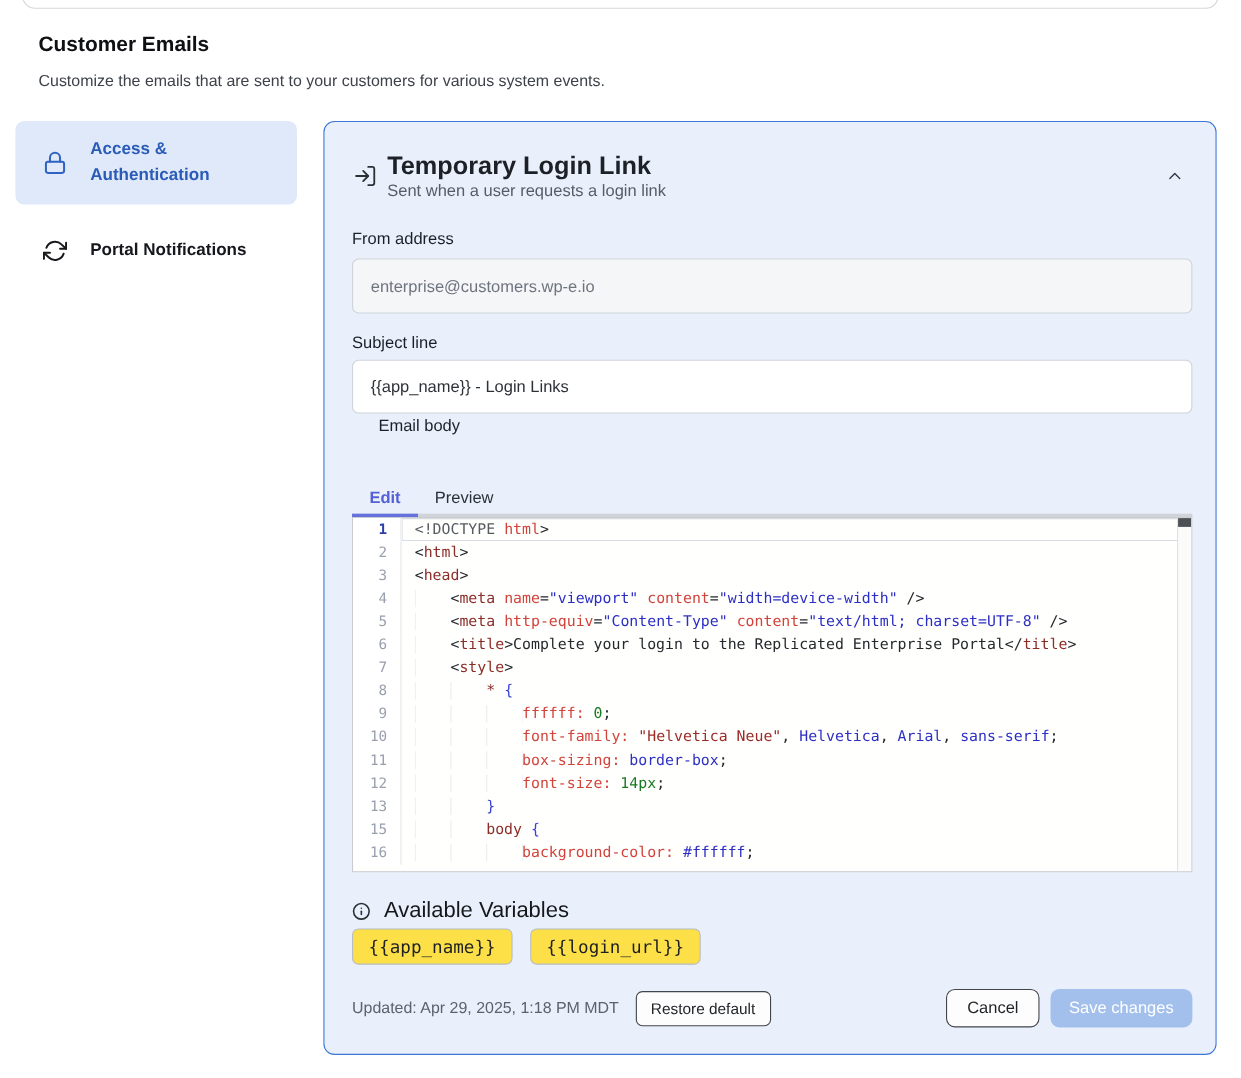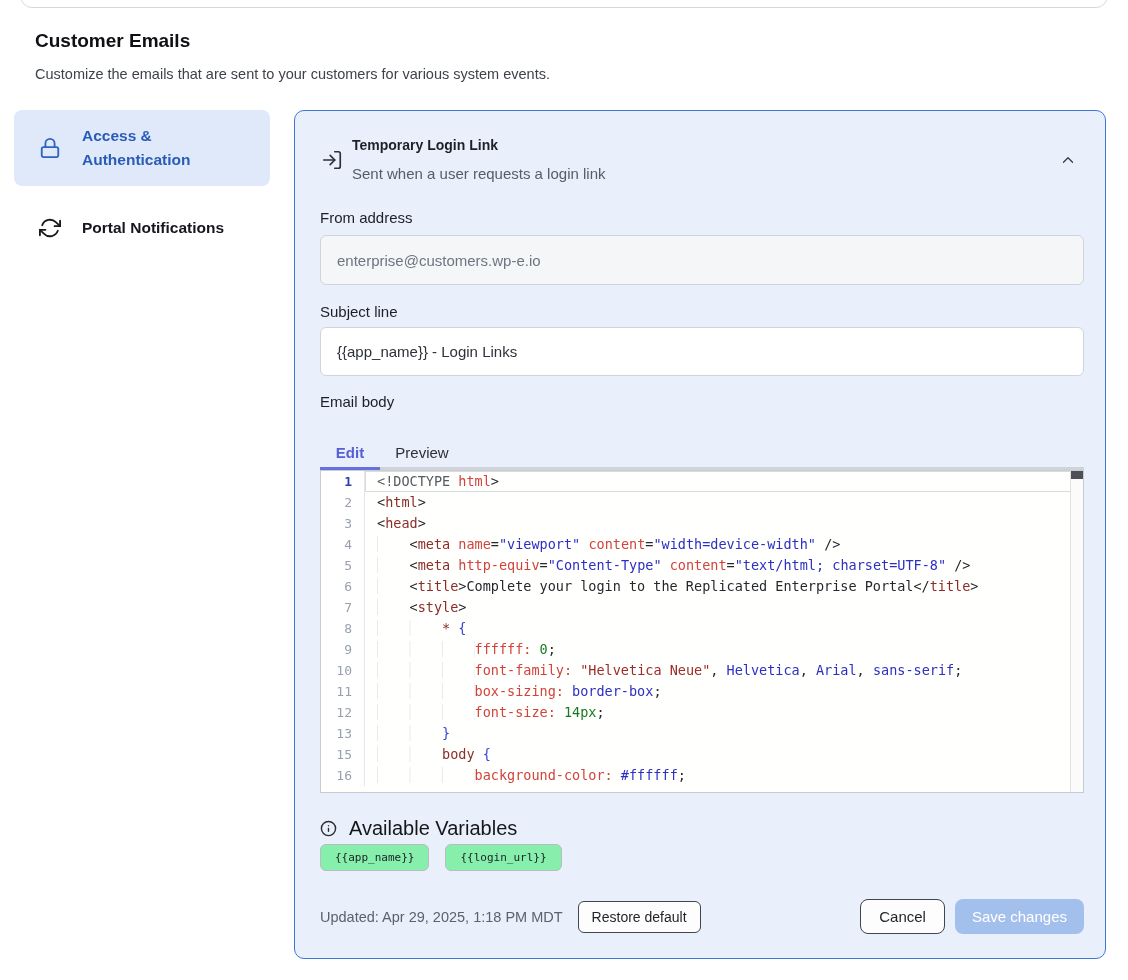--- a/index.html
+++ b/index.html
@@ -28,21 +28,21 @@
   .side-item.active{ background:#dfe9f9; }
   .side-item .sicon{ display:flex; width:24px; flex:0 0 24px; align-items:center; justify-content:center; }
   .side-label{ font-size:15.5px; font-weight:600; line-height:24px; color:#15171c; max-width:152px; }
   .side-item.active .side-label{ color:#2a5cb7; }
   
   .panel{
     position:absolute; left:294px; top:110px; width:812px; height:849px;
     background:#e9f0fb; border:1px solid #3d78d6; border-radius:10px;
   }
   .hdr-icon{ position:absolute; left:26px; top:38px; width:22px; height:22px; }
-  .panel-title{ position:absolute; left:57px; top:26px; font-size:14px; font-weight:700; color:#1d2127; }
+  .panel-title{ position:absolute; left:57px; top:26px; font-size:23px; font-weight:700; color:#1d2127; }
   .panel-subtitle{ position:absolute; left:57px; top:54px; font-size:15px; color:#565d68; }
   .collapse-btn{ position:absolute; right:24px; top:36px; width:26px; height:26px; display:flex;
     align-items:center; justify-content:center; cursor:pointer; background:none; border:none; }
   .field-label{ position:absolute; left:25px; font-size:15px; color:#1b1f27; }
   .t-input{
     position:absolute; left:25px; width:764px; height:50px; border:1px solid #cfd3da; border-radius:6px;
     font-family:"Liberation Sans", sans-serif; font-size:15px; padding:0 16px; outline:none;
   }
   .t-input.disabled{ background:#f5f6f8; color:#6e7480; }
   .t-input.normal{ background:#fff; color:#2d3138; }
@@ -74,22 +74,22 @@
   .vscroll{
     position:absolute; right:0; top:0; width:13px; height:100%;
     background:#fbfbfb; border-left:1px solid #e2e2e4;
   }
   .vscroll .thumb{ width:12px; height:8px; background:#4d5156; }
   
   .vars-row{ position:absolute; left:25px; top:706px; display:flex; align-items:center; gap:12px; }
   .vars-label{ font-size:20px; color:#15171b; }
   .chips{ position:absolute; left:25px; top:733px; display:flex; gap:16px; }
   .chip{
-    background:#86efac; border:1px solid #b8bcc3; border-radius:6px; padding:6px 14px;
-    font-family:"DejaVu Sans Mono", monospace; font-size:11px; color:#1d2025; cursor:pointer;
+    background:#fde047; border:1px solid #b8bcc3; border-radius:6px; padding:6px 14px;
+    font-family:"DejaVu Sans Mono", monospace; font-size:16px; color:#1d2025; cursor:pointer;
   }
   
   .footer{ position:absolute; left:25px; top:788px; width:764px; display:flex; align-items:center; }
   .updated{ font-size:14.5px; color:#5c626c; }
   .btn{
     font-family:"Liberation Sans", sans-serif; cursor:pointer; background:#fdfdfd;
     border:1.5px solid #41454c; color:#1e2126;
   }
   .btn-restore{ margin-left:15px; font-size:14px; padding:7px 13px; border-radius:6px; }
   .right-btns{ margin-left:auto; display:flex; gap:10px; }
@@ -150,21 +150,21 @@
         </svg>
       </span>
     </button>
 
     <label class="field-label" style="top:98px;">From address</label>
     <input class="t-input disabled" style="top: 124px;" type="text" readonly="" value="enterprise@customers.wp-e.io">
 
     <label class="field-label" style="top:192px;">Subject line</label>
     <input class="t-input normal" style="top: 216px; height: 49px;" type="text" value="{{app_name}} - Login Links">
 
-    <label class="field-label" style="top:282px;">Email body</label>
+    <label class="field-label" style="top:268px;margin-left:24px;">Email body</label>
 
     <div class="tabs">
       <button class="tab active">Edit</button>
       <button class="tab preview">Preview</button>
     </div>
     <div class="tabline">
         <div class="seg"></div>
       </div>
 
     <div class="editor">

